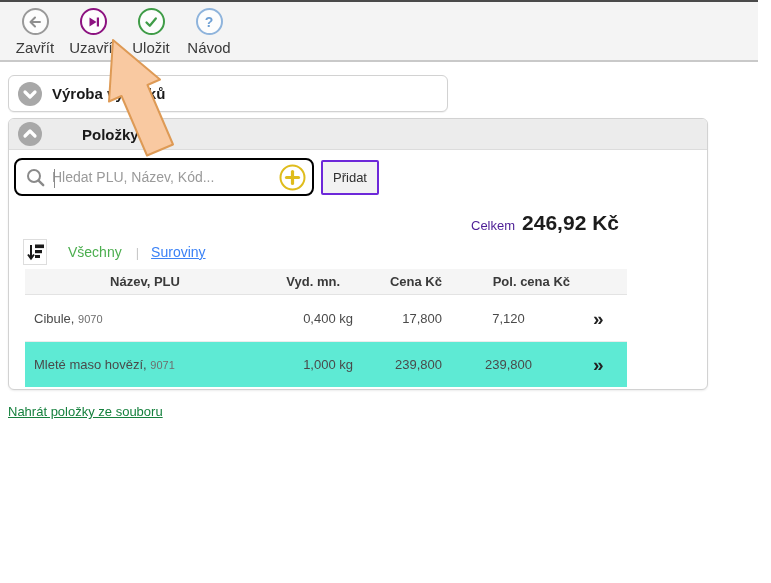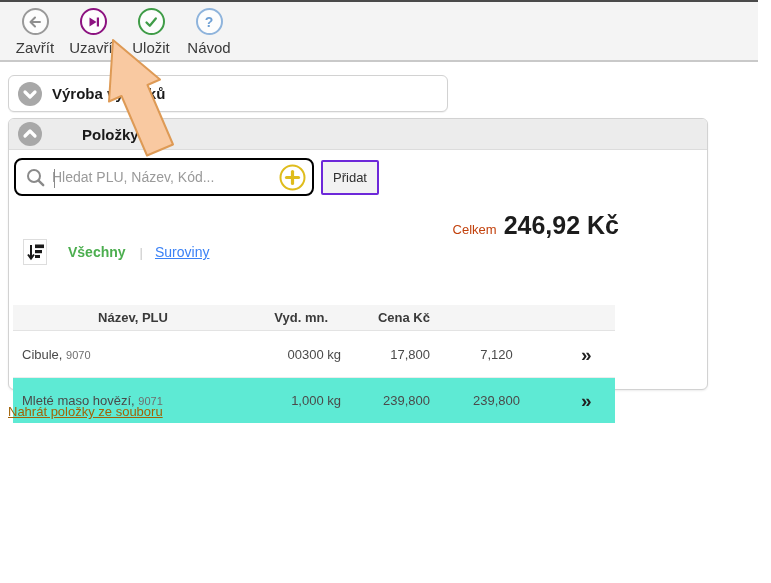--- a/index.html
+++ b/index.html
@@ -55,34 +55,34 @@
   .add-plus { flex:0 0 auto; cursor:pointer; }
   .pridat-btn {
     position:absolute; left:312px; top:41px; width:58px; height:35px;
     background:#f2f2f2; border:2px solid #6d28d9; border-radius:2px;
     font-size:13px; color:#2e2e2e; font-family:"Liberation Sans", sans-serif; cursor:pointer;
   }
 
   
   .total-row { position:absolute; left:390px; top:92px; width:220px;
     display:flex; justify-content:flex-end; align-items:baseline; gap:7px; }
-  .total-label { font-size:13px; color:#c2410c; }
-  .total-amount { font-size:25px; font-weight:bold; color:#1c1c1c; }
+  .total-label { font-size:13px; color:#4c1d95; }
+  .total-amount { font-size:21px; font-weight:bold; color:#1c1c1c; }
 
   
   .filter-row { position:absolute; left:14px; top:120px; height:26px;
     display:flex; align-items:center; }
   .sort-btn { width:24px; height:26px; border:1px solid #ddd; background:#fff;
     display:flex; align-items:center; justify-content:center; cursor:pointer; }
-  .tab-all { margin-left:21px; font-size:14px; font-weight:bold; color:#4cae4f; cursor:pointer; }
+  .tab-all { margin-left:21px; font-size:14px; font-weight:normal; color:#4cae4f; cursor:pointer; }
   .tab-sep { margin:0 12px 0 14px; color:#c8c8c8; font-size:13px; }
   .tab-suroviny { font-size:14px; color:#3b82f6; text-decoration:underline; cursor:pointer; }
 
   
-  .items-table { position:absolute; left:4px; top:150px; width:602px;margin-top:36px; }
+  .items-table { position:absolute; left:16px; top:150px; width:602px; }
   .t-row { display:grid; grid-template-columns:240px 92px 90px 130px 50px; align-items:center; }
   .t-head { background:#f5f5f5; height:26px; font-size:13px; font-weight:bold; color:#3a3a3a;
     border-bottom:1px solid #e3e3e3; }
   .t-head .c-name { text-align:center; }
   .t-head .c-num  { text-align:right; }
   .t-head .c-vyd  { padding-right:17px; }
   .t-head .c-cena { padding-right:5px; }
   .t-head .c-pol  { padding-right:7px; }
   .t-item { height:46px; font-size:13px; color:#4a4a4a; }
   .t-item.alt { background:#5eead4; }
@@ -90,21 +90,21 @@
   .c-name-cell { padding-left:9px; }
   .plu { font-size:11px; color:#6e6e6e; }
   .c-val { text-align:right; }
   .c-val.vyd  { padding-right:4px; }
   .c-val.cena { padding-right:5px; }
   .c-val.pol  { padding-right:7px;text-align:center; }
   .row-chevron { padding-left:16px; font-size:19px; font-weight:bold; color:#222;
     cursor:pointer; line-height:1; letter-spacing:-1px; }
 
   
-  .file-link { position:absolute; left:8px; top:404px; font-size:13px; color:#a16207;
+  .file-link { position:absolute; left:8px; top:404px; font-size:13px; color:#15803d;
     text-decoration:underline; cursor:pointer; }
 
   
   .arrow-overlay { position:absolute; left:0; top:0; width:771px; height:583px;
     pointer-events:none; z-index:50; }
 </style>
 </head>
 <body>
 
 <div class="page">
@@ -200,29 +200,30 @@
       <span class="tab-all">Všechny</span>
       <span class="tab-sep">|</span>
       <span class="tab-suroviny">Suroviny</span>
     </div>
 
     <div class="items-table">
       <div class="t-row t-head">
         <span class="c-name">Název, PLU</span>
         <span class="c-num c-vyd">Vyd. mn.</span>
         <span class="c-num c-cena">Cena Kč</span>
+        <span class="c-num c-pol">Pol. cena Kč</span>
         <span></span>
       </div>
 
       <div class="t-row t-item">
         <span class="c-name-cell">
           <span>Cibule,</span>
           <span class="plu">9070</span>
         </span>
-        <span class="c-val vyd">00300  kg</span>
+        <span class="c-val vyd">0,400  kg</span>
         <span class="c-val cena">17,800</span>
         <span class="c-val pol">7,120</span>
         <span class="row-chevron">»</span>
       </div>
 
       <div class="t-row t-item alt">
         <span class="c-name-cell">
           <span>Mleté maso hovězí,</span>
           <span class="plu">9071</span>
         </span>

